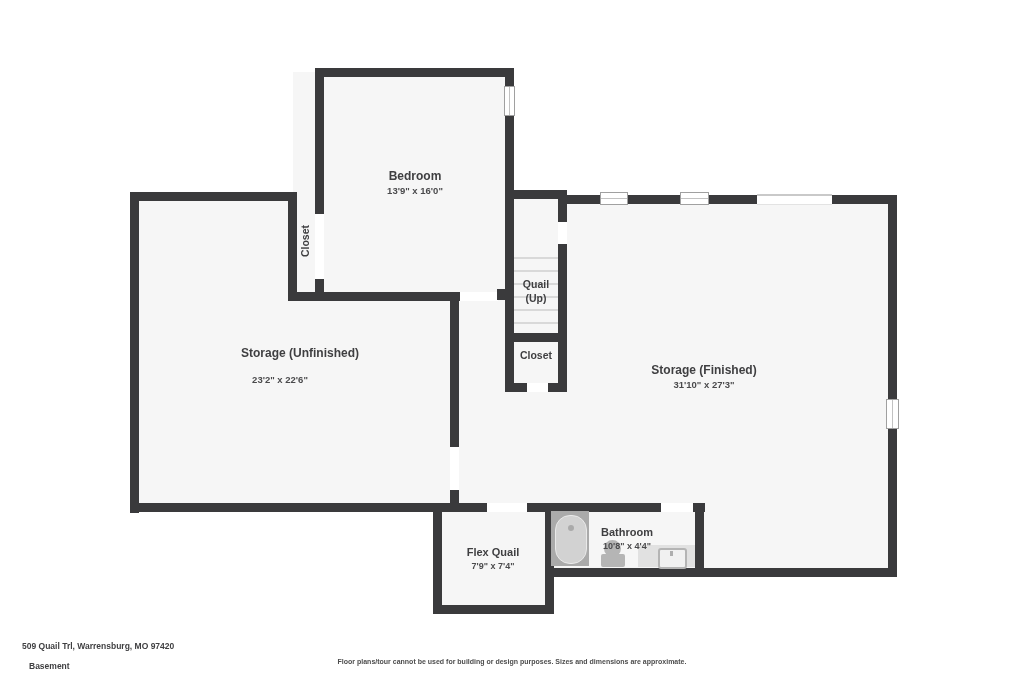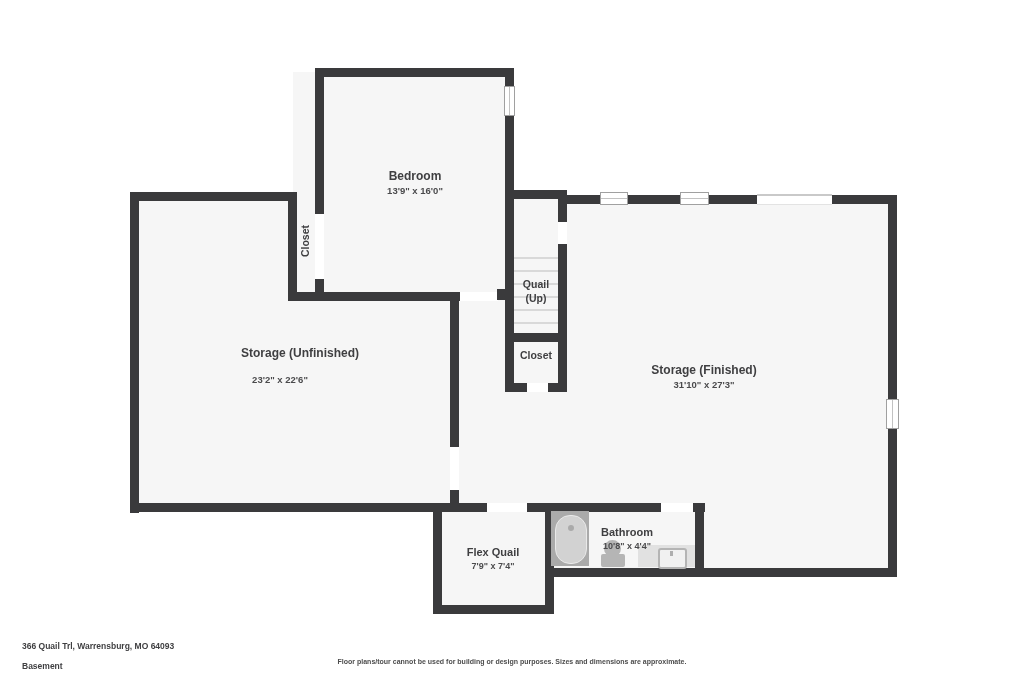--- a/index.html
+++ b/index.html
@@ -24,21 +24,21 @@
   .tub-inner{position:absolute;left:4px;top:4px;width:30px;height:47px;background:#d2d2d2;
              border:1px solid #e9e9e9;border-radius:15px;}
   .tub-drain{position:absolute;left:12px;top:9px;width:6px;height:6px;border-radius:50%;background:#aaaaaa;}
   .toilet-tank{position:absolute;left:601px;top:554px;width:24px;height:13px;background:#b5b5b5;border-radius:2px;}
   .toilet-bowl{position:absolute;left:604px;top:540px;width:17px;height:17px;background:#b5b5b5;border-radius:50%;}
   .vanity{position:absolute;left:638px;top:545px;width:57px;height:22px;background:#e1e1e1;}
   .sink{position:absolute;left:20px;top:3px;width:25px;height:17px;background:#f1f1f1;
         border:2px solid #b4b4b4;border-radius:3px;}
   .faucet{position:absolute;left:10px;top:1px;width:3px;height:5px;background:#aeaeae;}
   .footer-addr{position:absolute;left:22px;top:641px;font-size:8.5px;font-weight:700;color:#3f3f41;}
-  .footer-floor{position:absolute;left:22px;top:661px;font-size:8.5px;font-weight:700;color:#3f3f41;}
+  .footer-floor{position:absolute;left:29px;top:661px;font-size:8.5px;font-weight:700;color:#3f3f41;}
   .footer-disc{position:absolute;left:0;top:658px;width:1024px;text-align:center;
                font-size:7px;font-weight:700;color:#4d4d4d;}
 </style>
 </head>
 <body>
 
 <div id="stage">
 
   <div class="fill" style="left:293px;top:72px;width:218px;height:226px;"></div>
   <div class="fill" style="left:135px;top:197px;width:320px;height:311px;"></div>
@@ -125,17 +125,17 @@
 
   <div class="lbl room-t" style="left:704px;top:370px;">Storage (Finished)</div>
   <div class="lbl room-d" style="left:704px;top:385px;">31'10" x 27'3"</div>
 
   <div class="lbl room-t" style="left:493px;top:552px;font-size:11px;">Flex Quail</div>
   <div class="lbl room-d" style="left:493px;top:566px;font-size:9px;">7'9" x 7'4"</div>
 
   <div class="lbl room-t" style="left:627px;top:532px;font-size:11px;">Bathroom</div>
   <div class="lbl room-d" style="left:627px;top:546px;font-size:9px;">10'8" x 4'4"</div>
 
-  <div class="footer-addr">366 Quail Trl, Warrensburg, MO 64093</div>
+  <div class="footer-addr">509 Quail Trl, Warrensburg, MO 97420</div>
   <div class="footer-floor">Basement</div>
   <div class="footer-disc">Floor plans/tour cannot be used for building or design purposes. Sizes and dimensions are approximate.</div>
 
 </div>
 
 </body></html>

